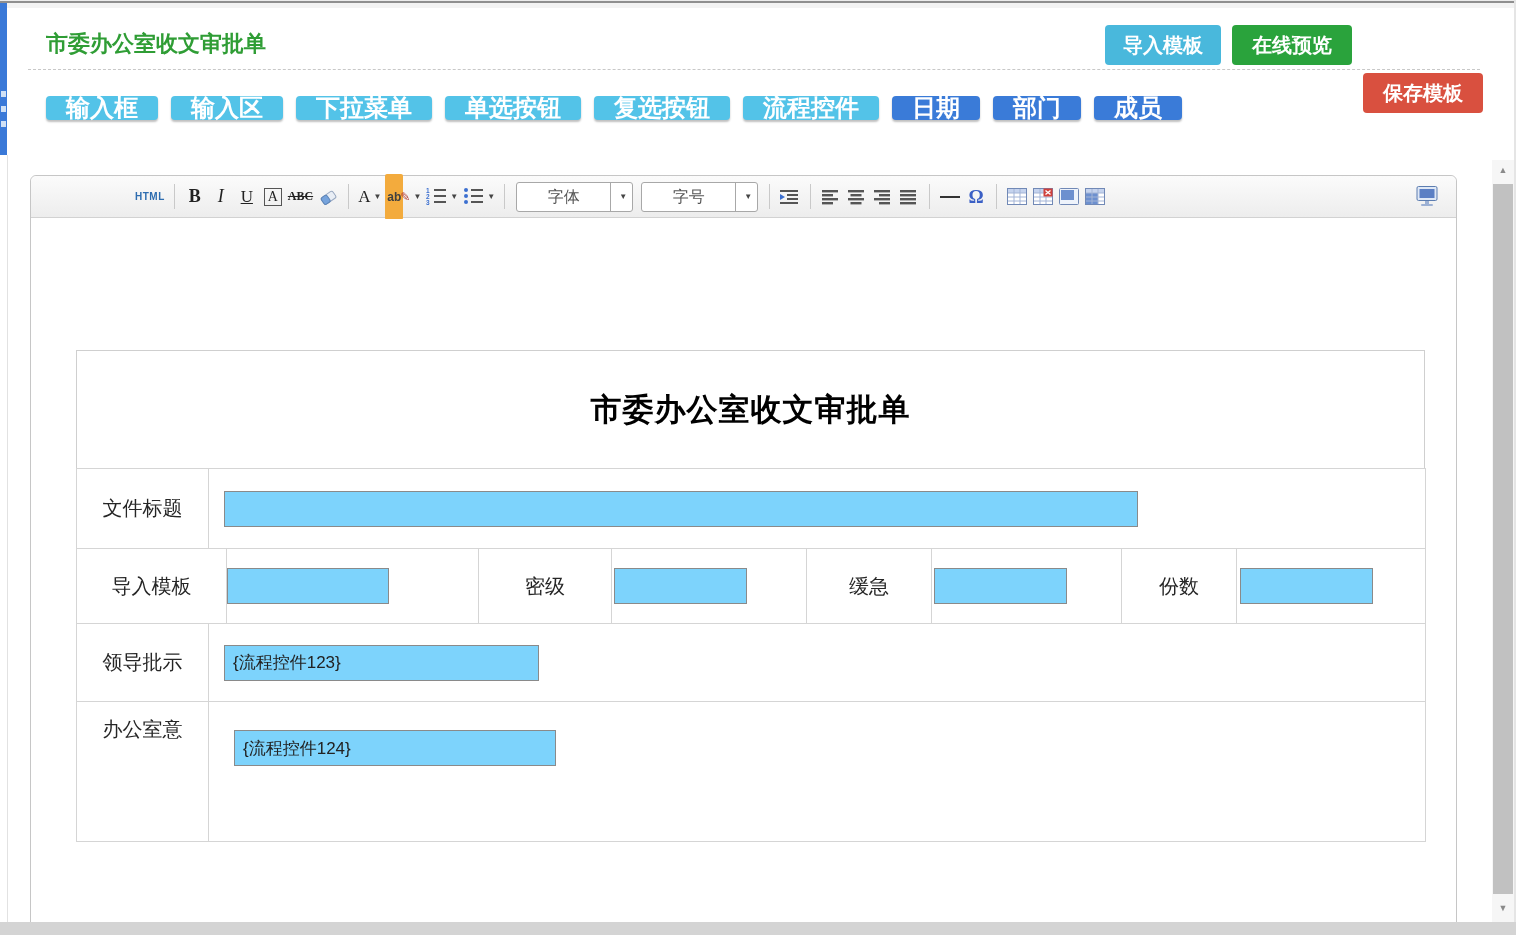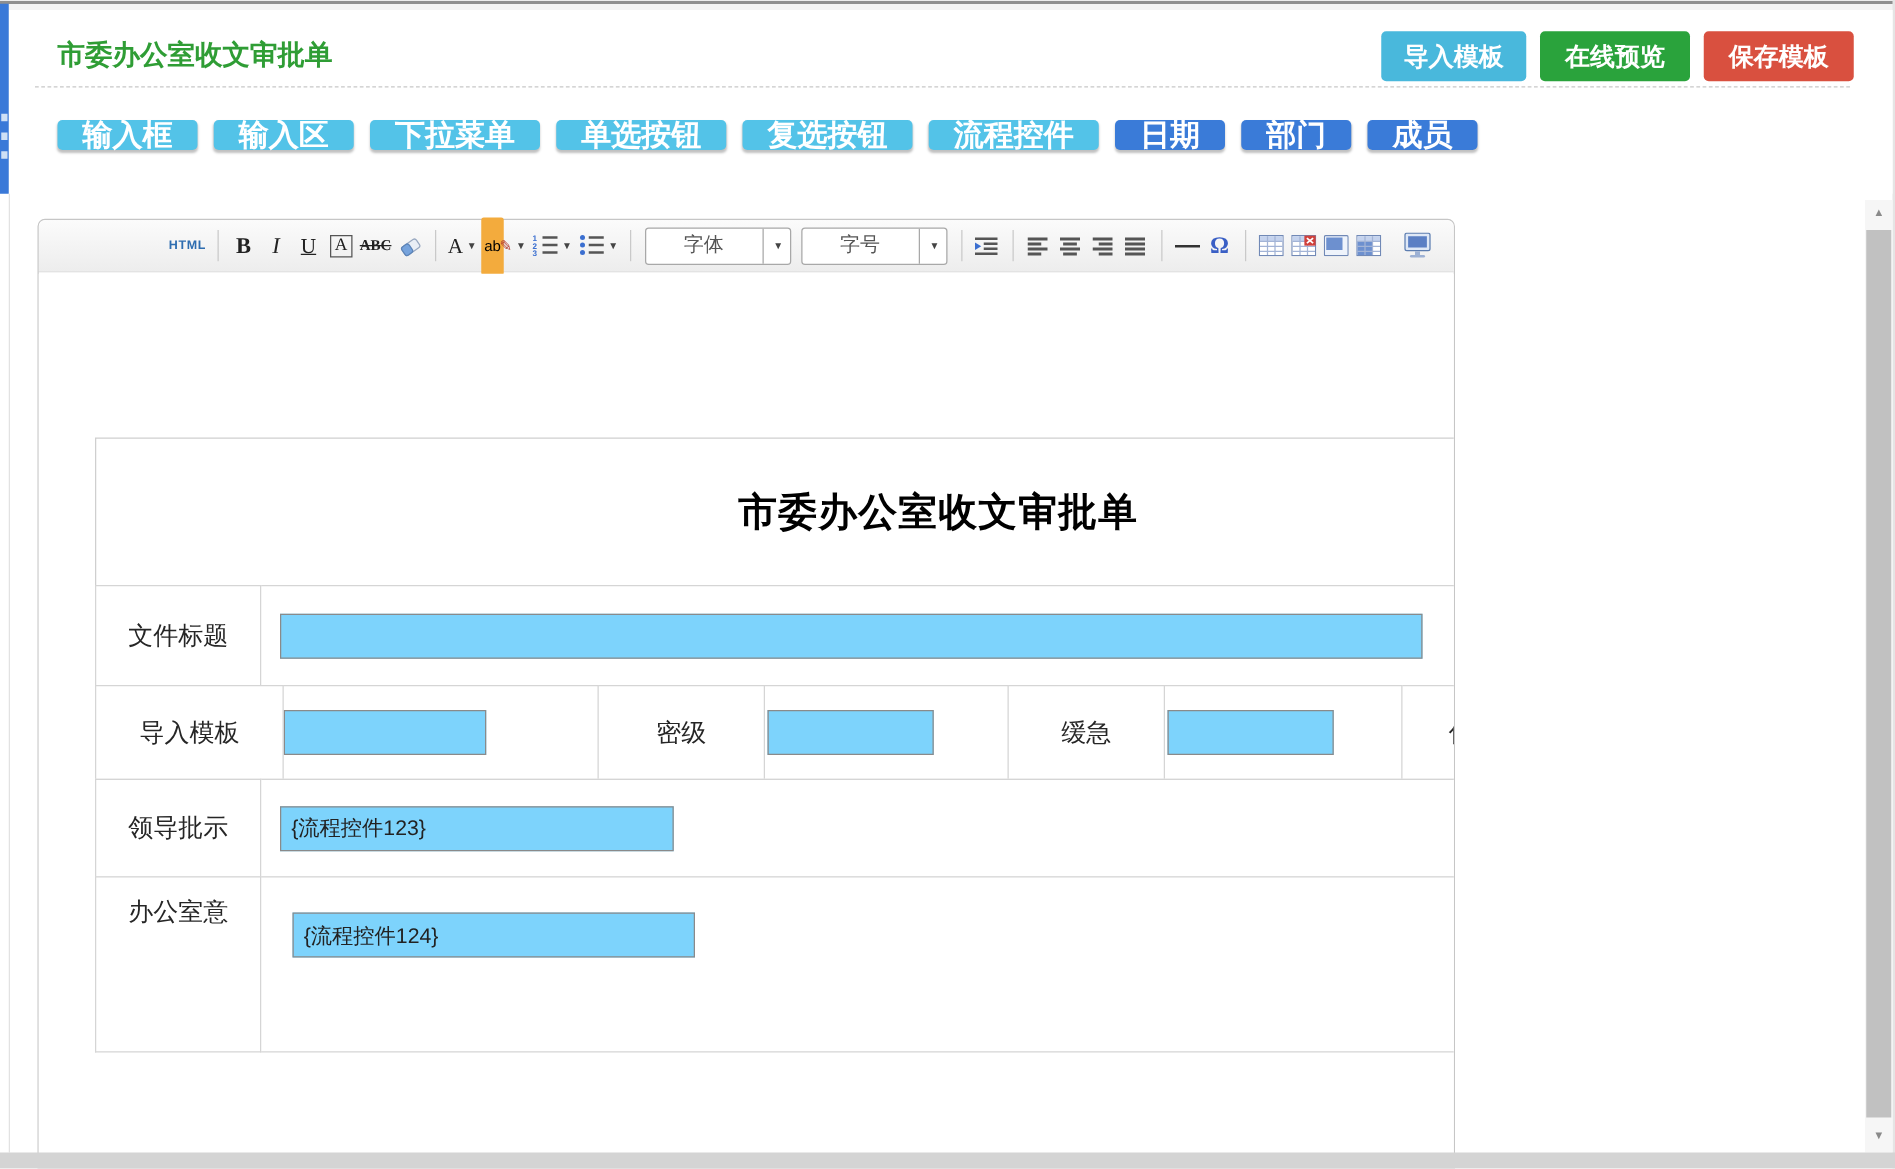--- a/index.html
+++ b/index.html
@@ -20,48 +20,48 @@
   .header { position:absolute; left:8px; top:8px; width:1506px; height:147px; background:#fff; }
   .page-title { position:absolute; left:38px; top:21px; font-family:"Liberation Serif",serif;
     font-weight:bold; font-size:22px; color:#2f9d35; }
   .dashed-divider { position:absolute; left:20px; top:61px; width:1452px; border-top:1px dashed #c8c8c8; }
   .header-actions { position:absolute; top:17px; right:31px; display:flex; gap:11px; }
   .hbtn { height:40px; border:none; border-radius:4px; color:#fff; cursor:pointer;
     font-family:"Liberation Serif",serif; font-weight:bold; font-size:20px;
     display:flex; align-items:center; justify-content:center; }
   .hbtn.import { background:#49b8dc; padding:0 18px; }
   .hbtn.preview { background:#2aa33c; padding:0 20px; }
-  .hbtn.save { background:#d9503f; padding:0 20px; }
+  .hbtn.save { background:#d9503f; padding:0 20px;margin-top:48px; }
   .widget-row { position:absolute; left:38px; top:88px; display:flex; gap:13px; }
   .wbtn { height:24px; border:none; border-radius:4px; color:#fff; cursor:pointer; padding:0 20px;
     font-family:"Liberation Serif",serif; font-weight:bold; font-size:24px;
     display:flex; align-items:center; justify-content:center; box-shadow:0 2px 2px rgba(0,0,0,.25); }
   .wbtn.light { background:#53c3e8; }
   .wbtn.dark { background:#3a7bd8; }
 
   
-  .editor { position:absolute; left:30px; top:175px; width:1134px; height:760px;
+  .editor { position:absolute; left:30px; top:175px; width:1427px; height:760px;
     background:#fff; border:1px solid #c6c6c6; border-radius:6px 6px 0 0; }
   .toolbar { position:absolute; left:0; top:0; right:0; height:42px;
     background:linear-gradient(#fbfbfb,#ededed); border-bottom:1px solid #d2d2d2;
     border-radius:6px 6px 0 0; display:flex; align-items:center; padding-left:102px; }
   .tb { height:26px; min-width:22px; display:flex; align-items:center; justify-content:center;
     margin:0 2px; cursor:pointer; }
   .tb-sep { width:1px; height:25px; background:#c9c9c9; margin:0 7px; }
   .caret { font-size:8px; color:#444; margin-left:3px; }
   .tb-html { font-size:10px; font-weight:bold; color:#2e6db0; letter-spacing:.5px; }
   .tb-bold { font-family:"Liberation Serif",serif; font-weight:bold; font-size:18px; color:#222; }
   .tb-italic { font-family:"Liberation Serif",serif; font-style:italic; font-size:18px; color:#222; }
   .tb-underline { font-family:"Liberation Serif",serif; font-size:17px; text-decoration:underline; color:#222; }
   .tb-charborder { font-family:"Liberation Serif",serif; font-size:14px; border:1px solid #555;
     padding:0 3px; line-height:16px; color:#222; }
   .tb-strike { font-family:"Liberation Serif",serif; font-weight:bold; font-size:12px;
     text-decoration:line-through; color:#222; }
   .tb-fontcolor { font-family:"Liberation Serif",serif; font-size:17px; color:#222; }
-  .tb-ab { background:#f3ab3d; border-radius:2px; font-weight:normal; font-size:12px; padding:16px 2px; color:#000000; }
+  .tb-ab { background:#f3ab3d; border-radius:2px; font-weight:bold; font-size:12px; padding:16px 2px; color:#404040; }
   .pencil { color:#b33a2f; font-size:12px; margin-left:-3px; }
   .tb-combo { width:117px; height:30px; background:#fff; border:1px solid #a8a8a8; border-radius:3px;
     display:flex; margin:0 4px; cursor:pointer; }
   .combo-label { flex:1; text-align:center; line-height:28px; font-size:16px; color:#555;
     font-family:"Liberation Serif",serif; }
   .combo-btn { width:22px; border-left:1px solid #a8a8a8; display:flex; align-items:center; justify-content:center; }
   .tb-hr { width:20px; height:2px; background:#333; }
   .tb-omega { font-family:"Liberation Serif",serif; font-size:19px; font-weight:bold; color:#3a5fc5; }
   .tb-monitor { margin-left:auto; margin-right:16px; }
 

